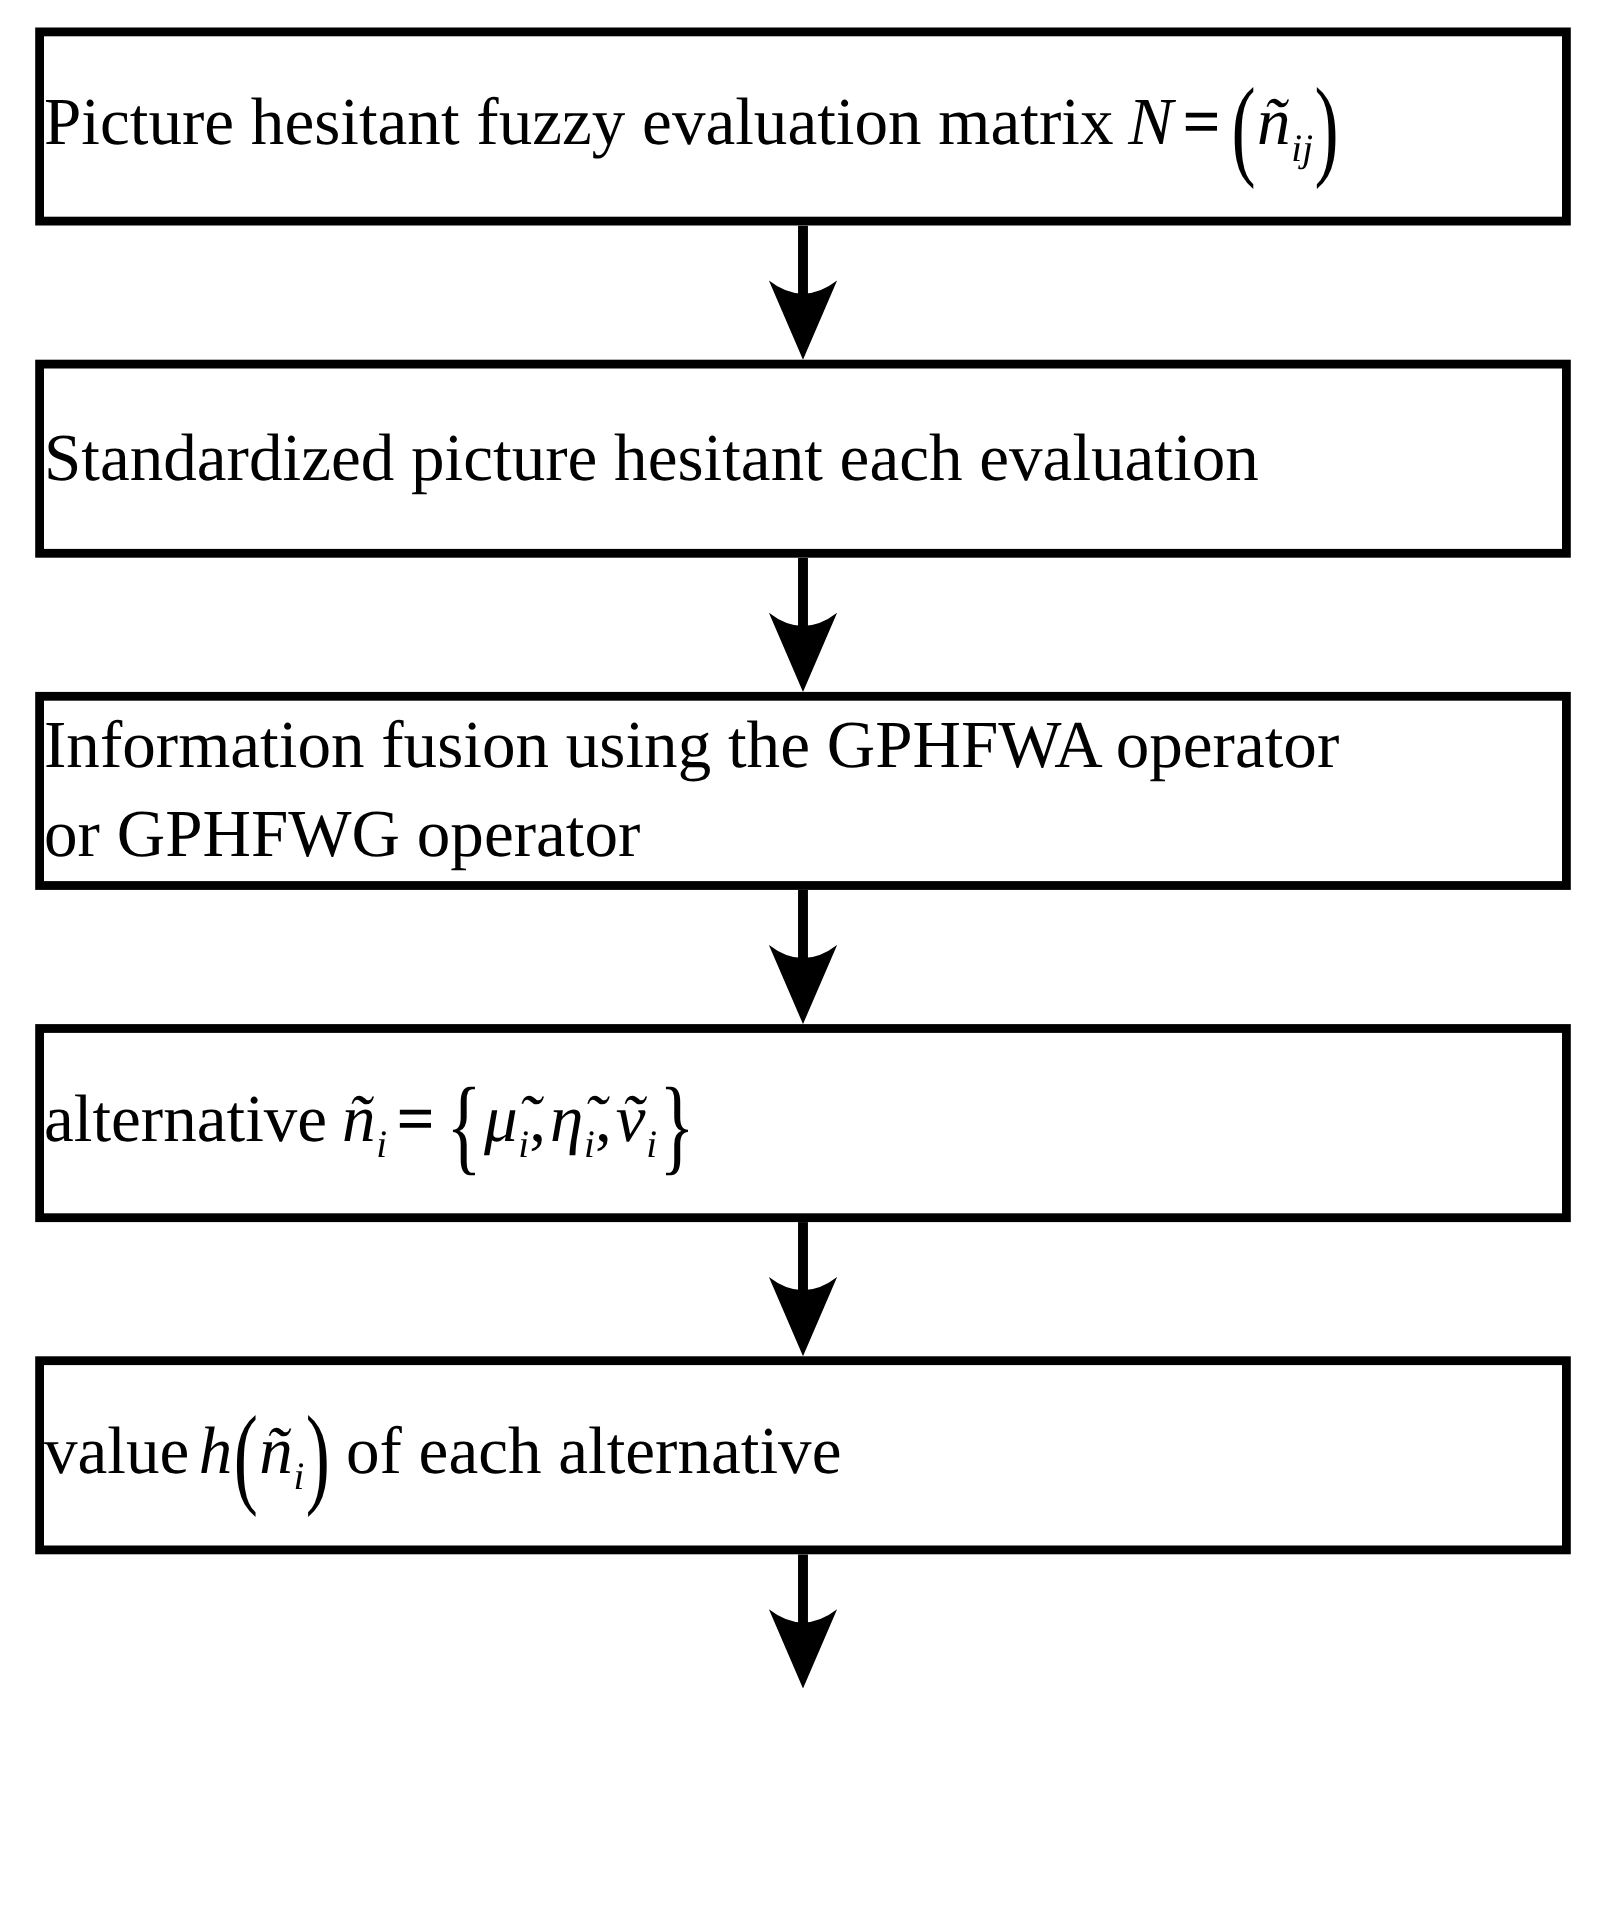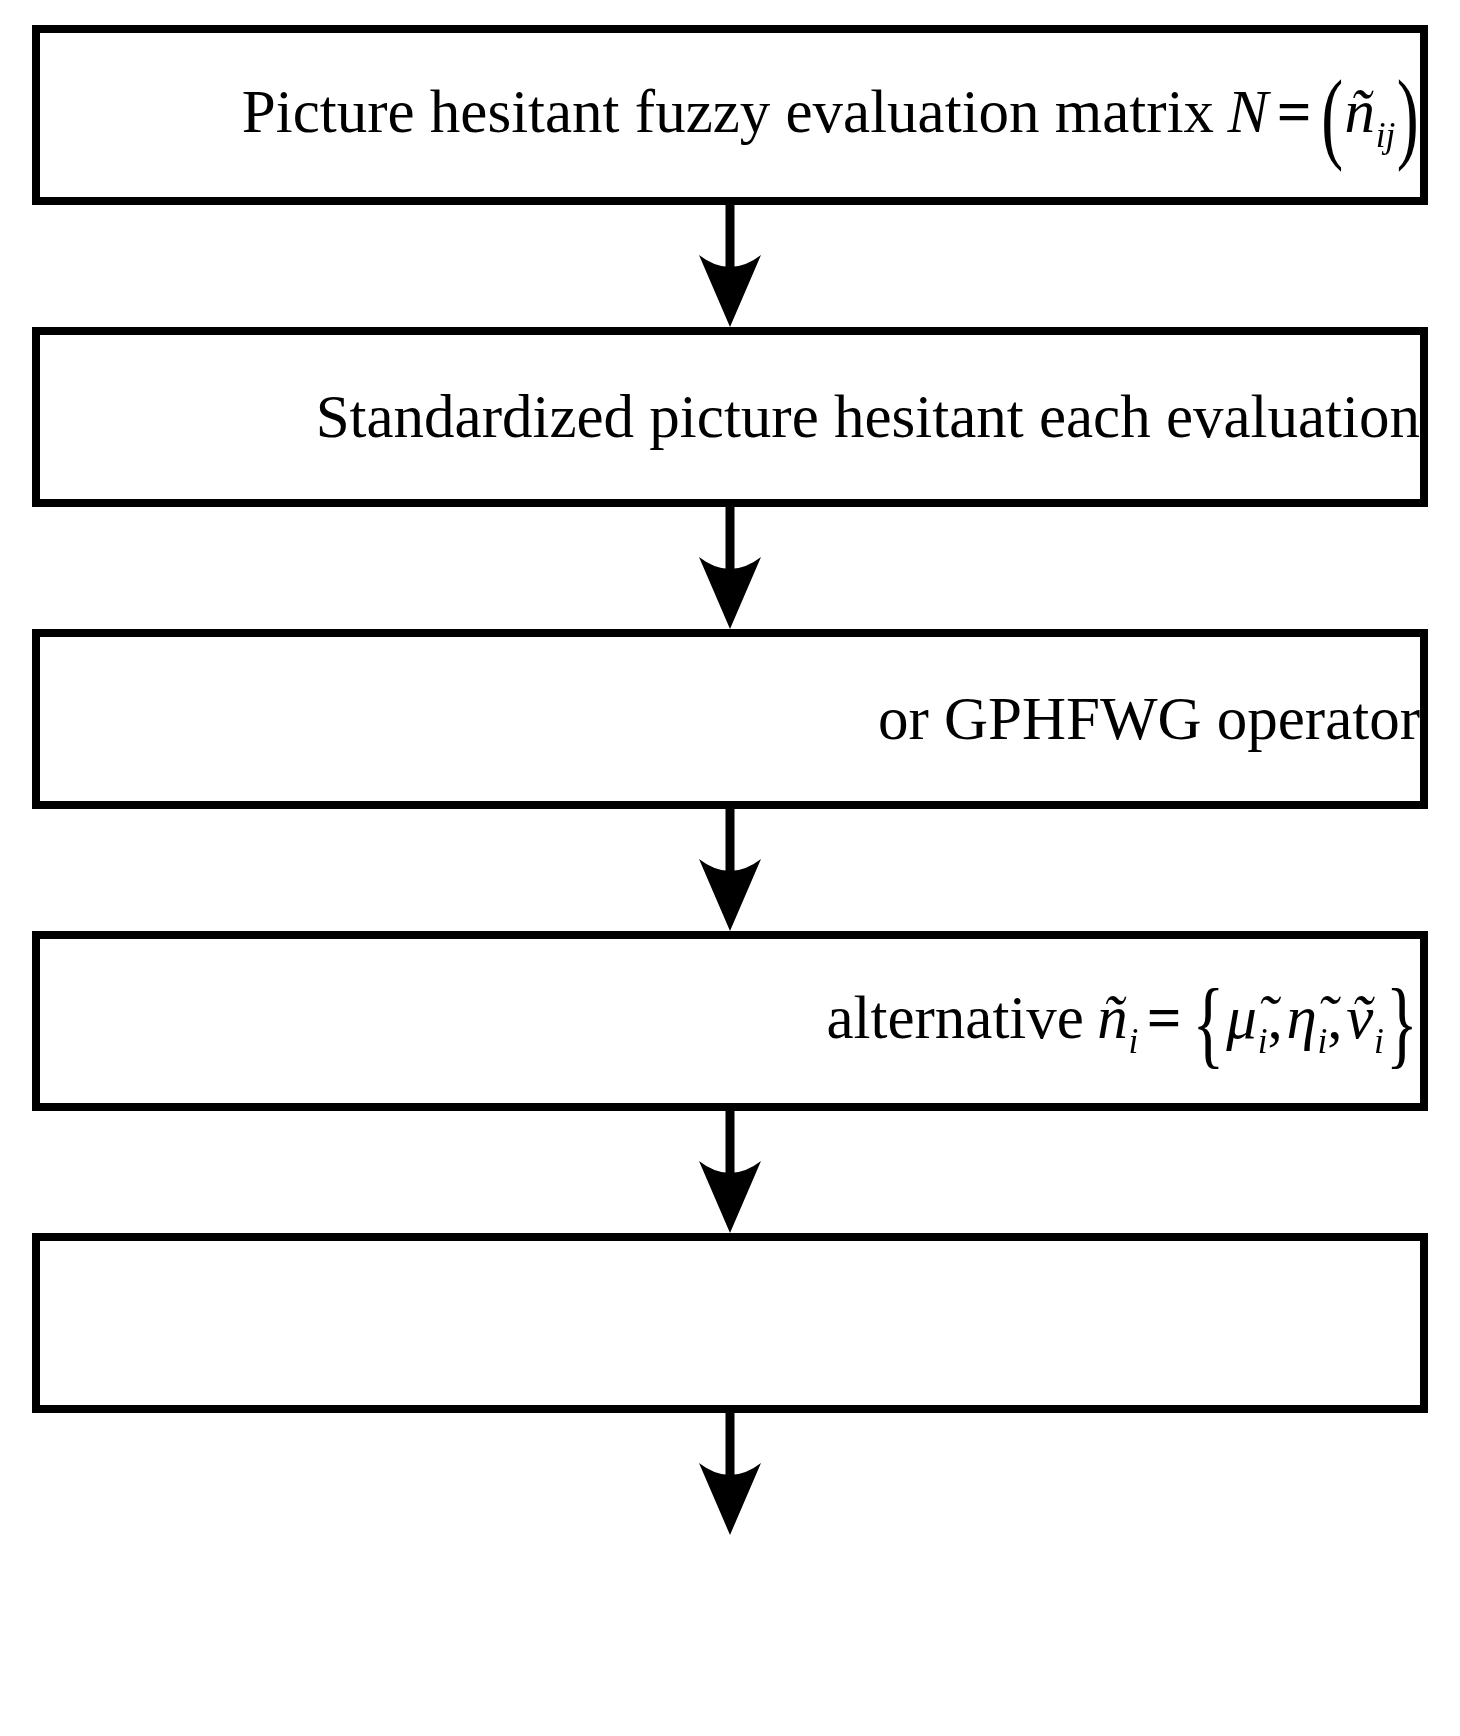--- a/index.html
+++ b/index.html
@@ -17,21 +17,21 @@
     color: #000000;
   }
   .box {
     box-sizing: border-box;
     border: 8px solid #000000;
     height: 180px;
     width: 1396px;
     display: flex;
     flex-direction: column;
     justify-content: center;
-    align-items: flex-end;
+    align-items: flex-start;
     text-align: center;
     font-size: 61px;
     line-height: 1.32;
     background: #ffffff;
     overflow: hidden;
   }
   .line { white-space: nowrap; }
   .arrow-wrap {
     height: 122px;
     display: flex;
@@ -93,20 +93,23 @@
 
   <div class="arrow-wrap">
     <svg width="62" height="122" viewBox="0 0 62 122">
       <rect x="26.5" y="0" width="9" height="64" fill="#000000"></rect>
       <path d="M31,122 L0,50 Q31,74 62,50 Z" fill="#000000"></path>
     </svg>
   </div>
 
   <div class="box">
     <div class="line">
+      <span>Information fusion using the GPHFWA operator</span>
+    </div>
+    <div class="line">
       <span>or GPHFWG operator</span>
     </div>
   </div>
 
   <div class="arrow-wrap">
     <svg width="62" height="122" viewBox="0 0 62 122">
       <rect x="26.5" y="0" width="9" height="64" fill="#000000"></rect>
       <path d="M31,122 L0,50 Q31,74 62,50 Z" fill="#000000"></path>
     </svg>
   </div>
@@ -118,20 +121,23 @@
   </div>
 
   <div class="arrow-wrap">
     <svg width="62" height="122" viewBox="0 0 62 122">
       <rect x="26.5" y="0" width="9" height="64" fill="#000000"></rect>
       <path d="M31,122 L0,50 Q31,74 62,50 Z" fill="#000000"></path>
     </svg>
   </div>
 
   <div class="box">
+    <div class="line">
+      <span>value</span><span class="fn">h</span><span class="pr">(</span><span class="vr">ñ</span><span class="sb">i</span><span class="pr gap-r">)</span><span>of each alternative</span>
+    </div>
   </div>
 
   <div class="arrow-wrap">
     <svg width="62" height="122" viewBox="0 0 62 122">
       <rect x="26.5" y="0" width="9" height="64" fill="#000000"></rect>
       <path d="M31,122 L0,50 Q31,74 62,50 Z" fill="#000000"></path>
     </svg>
   </div>
 
 

